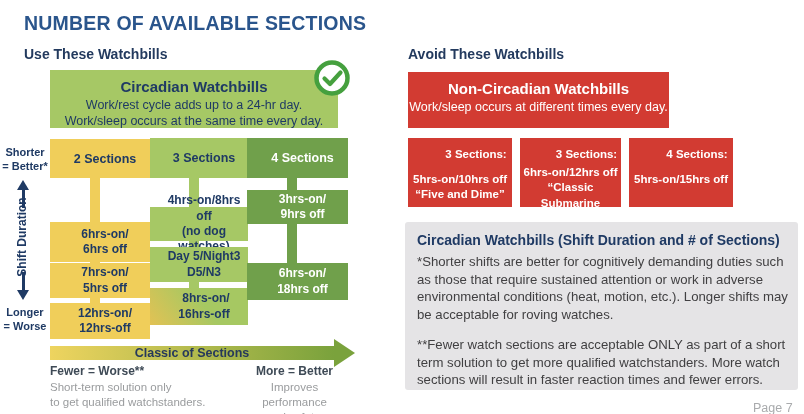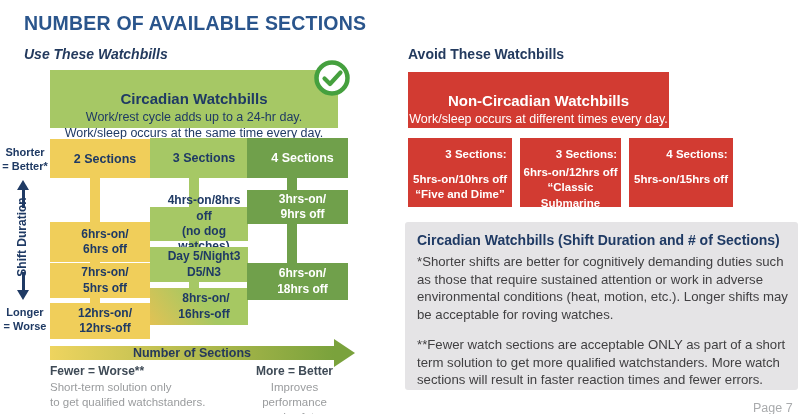--- a/index.html
+++ b/index.html
@@ -9,21 +9,21 @@
   }
   .abs{position:absolute;}
   .preline{white-space:pre-line;}
   .flexbox{display:flex;align-items:center;justify-content:center;text-align:center;}
 
   
   .page-title{left:24px;top:12px;font-size:19.5px;font-weight:bold;color:#2A558C;letter-spacing:.2px;}
   .sub-heading{font-size:14px;font-weight:bold;color:#233A5E;}
 
   
-  .hdr-box{box-sizing:border-box;padding-top:20px;text-align:center;}
+  .hdr-box{box-sizing:border-box;padding-top:8px;text-align:center;}
   .hdr-box .t{font-size:15px;font-weight:bold;line-height:1.25;}
   .hdr-box .l{font-size:12.5px;line-height:1.3;}
   .green-hdr{left:50px;top:70px;width:288px;height:58px;background:#A6C865;color:#1F3A64;}
   .red-hdr{left:408px;top:72px;width:261px;height:56px;background:#D23B32;color:#ffffff;}
 
   
   .fbox{z-index:1;font-weight:bold;font-size:12px;line-height:1.28;white-space:pre-line;padding-left:10px;}
   .yellow{background:#F0CE5A;color:#1F3A64;}
   .lgreen{background:#A6C865;color:#1F3A64;}
   .dgreen{background:#70A04B;color:#ffffff;}
@@ -60,21 +60,21 @@
   .notes-para + .notes-para{margin-top:13px;}
 
   .page-num{left:753px;top:401px;font-size:12.5px;color:#A9ABAD;}
 </style>
 </head>
 <body>
 
 <div class="canvas">
 
   <div class="abs page-title">NUMBER OF AVAILABLE SECTIONS</div>
-  <div class="abs sub-heading" style="left:24px;top:46px;font-style:italic;">Use These Watchbills</div>
+  <div class="abs sub-heading" style="left:24px;top:46px;">Use These Watchbills</div>
   <div class="abs sub-heading" style="left:408px;top:46px;">Avoid These Watchbills</div>
 
   <div class="abs hdr-box green-hdr">
     <div class="t">Circadian Watchbills</div>
     <div class="l">Work/rest cycle adds up to a 24-hr day.</div>
     <div class="l">Work/sleep occurs at the same time every day.</div>
   </div>
 
   <div class="abs" style="left:312px;top:58px;">
     <svg width="40" height="40" viewBox="0 0 40 40">
@@ -118,21 +118,21 @@
   <div class="abs shift-label">Shift Duration</div>
   <div class="abs varrow" style="left:17px;top:272px;">
     <div class="stem"></div>
       <div class="tri-down"></div>
   </div>
   <div class="abs axis-lab preline" style="left:2px;top:306px;width:46px;">Longer
 = Worse</div>
 
   <div class="abs xarrow-body"></div>
   <div class="abs xarrow-head"></div>
-  <div class="abs flexbox xarrow-label">Number of Sections</div>
+  <div class="abs flexbox xarrow-label">Classic of Sections</div>
 
   <div class="abs" style="left:50px;top:364px;">
     <div class="foot-title">Fewer = Worse**</div>
     <div class="foot-note preline">Short-term solution only
 to get qualified watchstanders.</div>
   </div>
   <div class="abs" style="left:237px;top:364px;width:115px;text-align:center;">
     <div class="foot-title">More = Better</div>
     <div class="foot-note preline">Improves performance
 and safety.</div>

